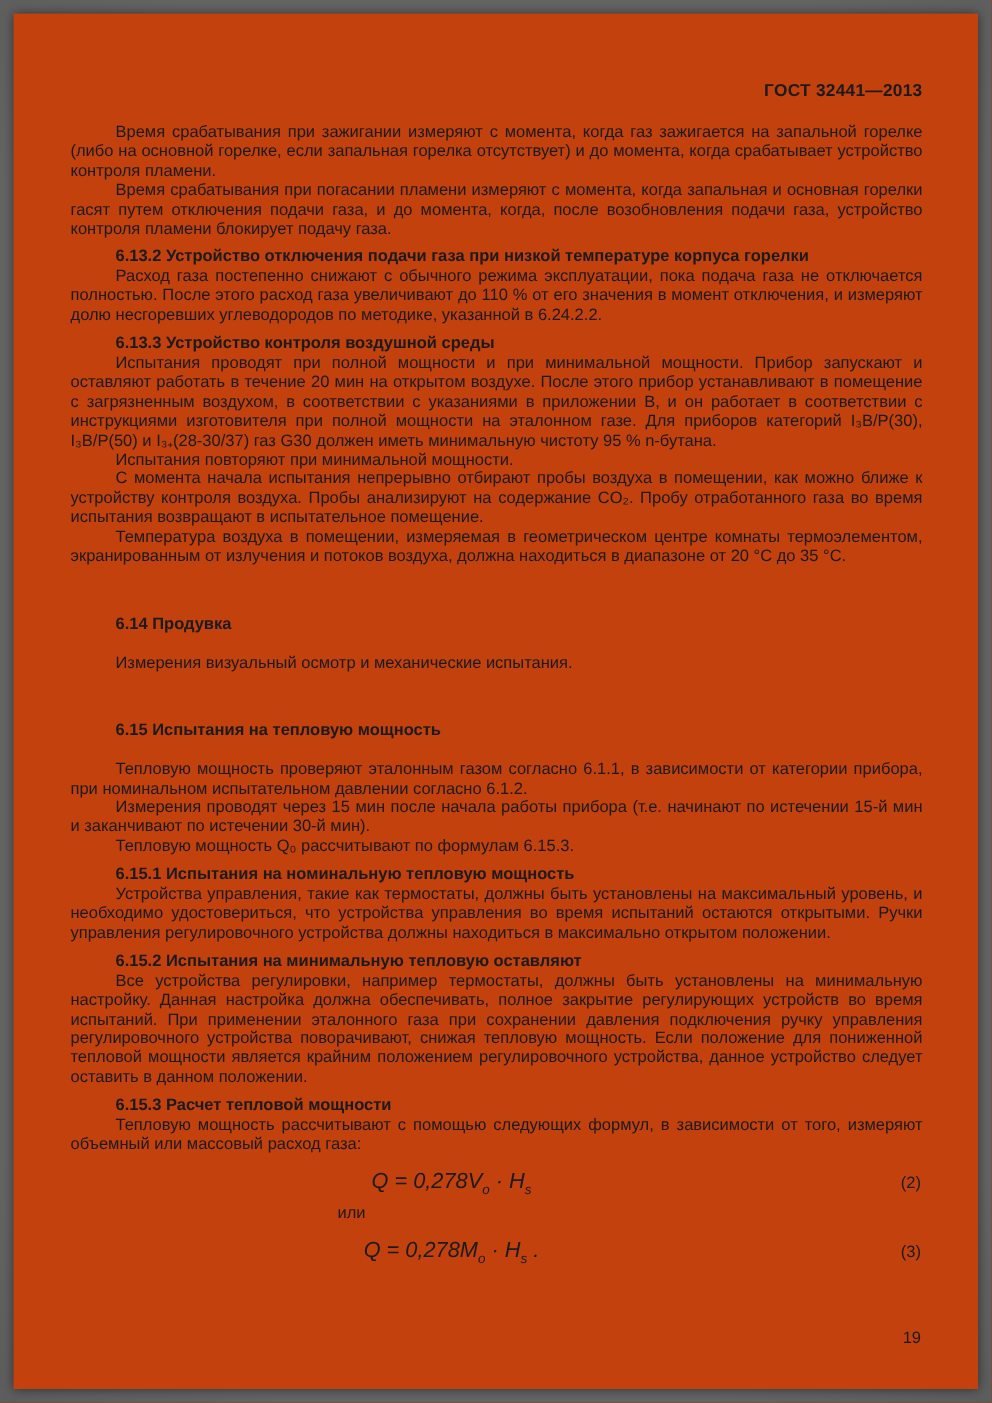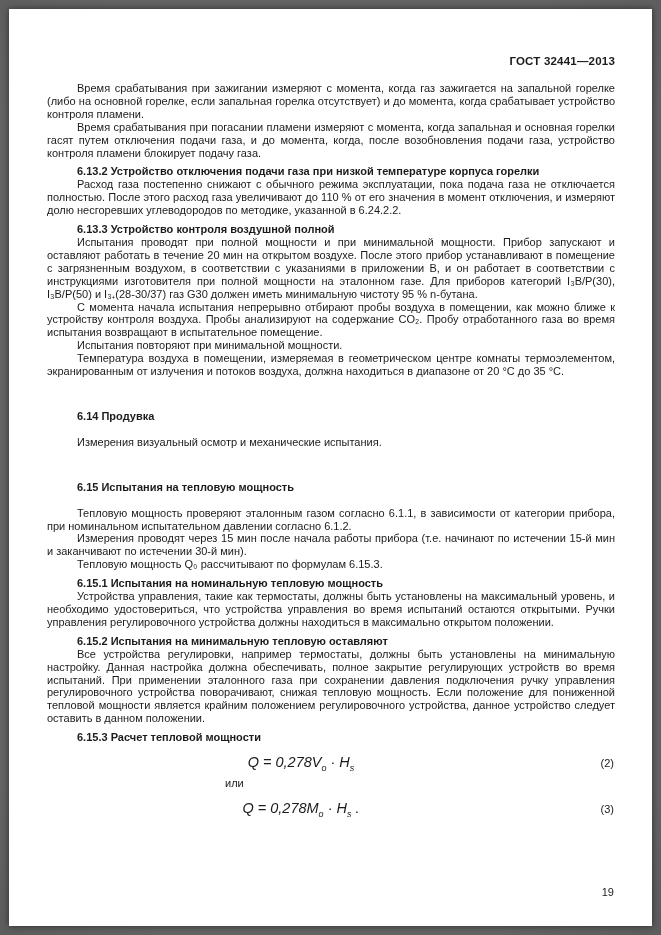--- a/index.html
+++ b/index.html
@@ -10,21 +10,21 @@
     font-family: "Liberation Sans", sans-serif;
     background: #4a4a4a;
   }
   .backdrop {
     position: absolute; inset: 0;
     background: radial-gradient(130% 110% at 50% 48%, #646464 50%, #4a4a4a 90%, #373737 100%);
   }
   .page {
     position: absolute;
     left: 9px; top: 9px; right: 9px; bottom: 9px;
-    background: #ffffff;
+    background: #c2410c;
     box-shadow: 0 0 7px rgba(0,0,0,0.55);
     padding: 46px 37px 0 38px;
     color: #1b1b1b;
   }
   .gost-header {
     text-align: right;
     font-weight: bold;
     font-size: 11.5px;
     letter-spacing: 0.2px;
     margin-bottom: 15px;
@@ -95,41 +95,42 @@
 <div class="page">
 
   <div class="gost-header">ГОСТ 32441—2013</div>
 
   <p class="para">Время срабатывания при зажигании измеряют с момента, когда газ зажигается на запальной горелке (либо на основной горелке, если запальная горелка отсутствует) и до момента, когда срабатывает устройство контроля пламени.</p>
   <p class="para">Время срабатывания при погасании пламени измеряют с момента, когда запальная и основная горелки гасят путем отключения подачи газа, и до момента, когда, после возобновления подачи газа, устройство контроля пламени блокирует подачу газа.</p>
 
   <p class="h3">6.13.2 Устройство отключения подачи газа при низкой температуре корпуса горелки</p>
   <p class="para">Расход газа постепенно снижают с обычного режима эксплуатации, пока подача газа не отключается полностью. После этого расход газа увеличивают до 110 % от его значения в момент отключения, и измеряют долю несгоревших углеводородов по методике, указанной в 6.24.2.2.</p>
 
-  <p class="h3">6.13.3 Устройство контроля воздушной полной</p>
+  <p class="h3">6.13.3 Устройство контроля воздушной среды</p>
   <p class="para">Испытания проводят при полной мощности и при минимальной мощности. Прибор запускают и оставляют работать в течение 20 мин на открытом воздухе. После этого прибор устанавливают в помещение с загрязненным воздухом, в соответствии с указаниями в приложении В, и он работает в соответствии с инструкциями изготовителя при полной мощности на эталонном газе. Для приборов категорий I₃B/P(30), I₃B/P(50) и I₃₊(28-30/37) газ G30 должен иметь минимальную чистоту 95 % n-бутана.</p>
+  <p class="para">Испытания повторяют при минимальной мощности.</p>
   <p class="para">С момента начала испытания непрерывно отбирают пробы воздуха в помещении, как можно ближе к устройству контроля воздуха. Пробы анализируют на содержание CO₂. Пробу отработанного газа во время испытания возвращают в испытательное помещение.</p>
-  <p class="para">Испытания повторяют при минимальной мощности.</p>
   <p class="para">Температура воздуха в помещении, измеряемая в геометрическом центре комнаты термоэлементом, экранированным от излучения и потоков воздуха, должна находиться в диапазоне от 20 °С до 35 °С.</p>
 
   <p class="h2">6.14 Продувка</p>
   <p class="para">Измерения визуальный осмотр и механические испытания.</p>
 
   <p class="h2">6.15 Испытания на тепловую мощность</p>
   <p class="para">Тепловую мощность проверяют эталонным газом согласно 6.1.1, в зависимости от категории прибора, при номинальном испытательном давлении согласно 6.1.2.</p>
   <p class="para">Измерения проводят через 15 мин после начала работы прибора (т.е. начинают по истечении 15-й мин и заканчивают по истечении 30-й мин).</p>
   <p class="para">Тепловую мощность Q₀ рассчитывают по формулам 6.15.3.</p>
 
   <p class="h3">6.15.1 Испытания на номинальную тепловую мощность</p>
   <p class="para">Устройства управления, такие как термостаты, должны быть установлены на максимальный уровень, и необходимо удостовериться, что устройства управления во время испытаний остаются открытыми. Ручки управления регулировочного устройства должны находиться в максимально открытом положении.</p>
 
   <p class="h3">6.15.2 Испытания на минимальную тепловую оставляют</p>
   <p class="para">Все устройства регулировки, например термостаты, должны быть установлены на минимальную настройку. Данная настройка должна обеспечивать, полное закрытие регулирующих устройств во время испытаний. При применении эталонного газа при сохранении давления подключения ручку управления регулировочного устройства поворачивают, снижая тепловую мощность. Если положение для пониженной тепловой мощности является крайним положением регулировочного устройства, данное устройство следует оставить в данном положении.</p>
 
   <p class="h3">6.15.3 Расчет тепловой мощности</p>
+  <p class="para">Тепловую мощность рассчитывают с помощью следующих формул, в зависимости от того, измеряют объемный или массовый расход газа:</p>
 
   <div class="formula-row">
     <span class="formula"><span>Q = 0,278</span><span>V</span><sub>о</sub><span> · </span><span>H</span><sub>s</sub><span></span></span>
     <span class="formula-number">(2)</span>
   </div>
 
   <div class="formula-or">или</div>
 
   <div class="formula-row">
     <span class="formula"><span>Q = 0,278</span><span>M</span><sub>о</sub><span> · </span><span>H</span><sub>s</sub><span> .</span></span>

